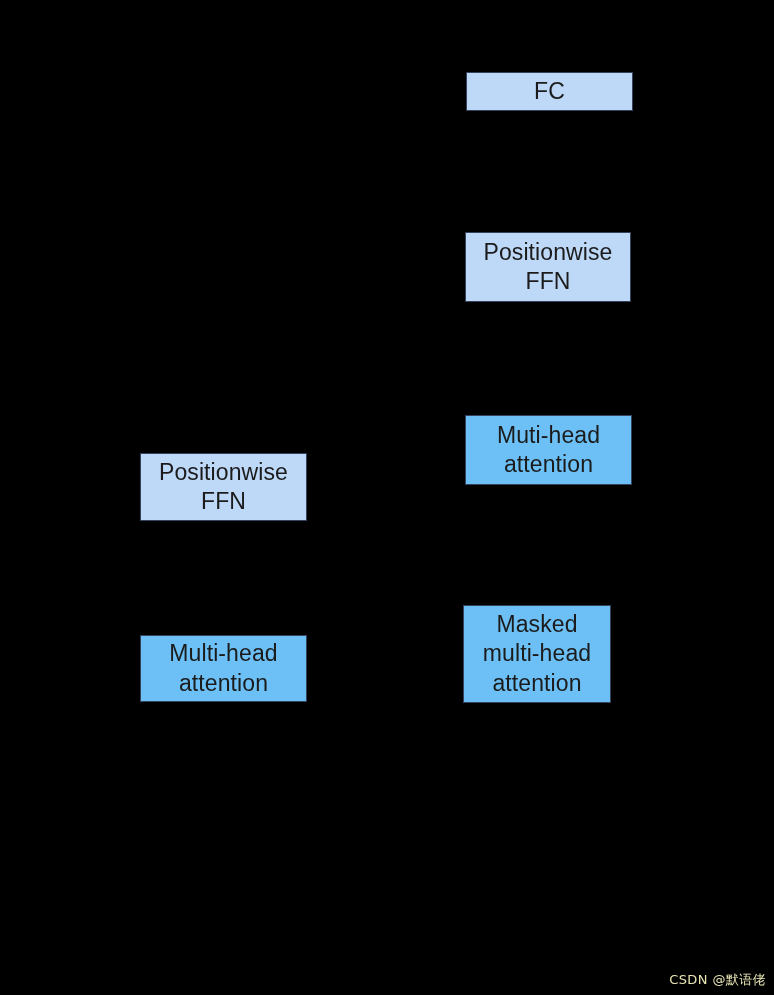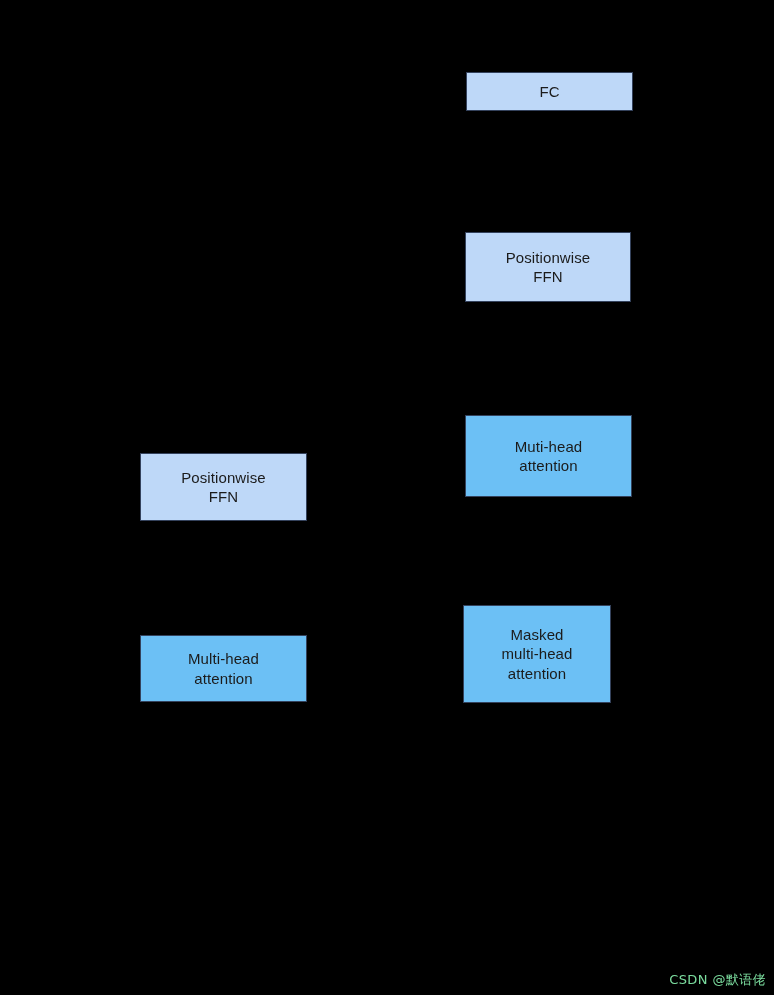--- a/index.html
+++ b/index.html
@@ -18,45 +18,45 @@
   .node {
     position: absolute;
     box-sizing: border-box;
     border: 1px solid #34425c;
     display: flex;
     align-items: center;
     justify-content: center;
     text-align: center;
     color: #1b1b1b;
     font-family: "Liberation Sans", sans-serif;
-    font-size: 15px;
+    font-size: 23px;
     line-height: 1.28;
     letter-spacing: 0.1px;
     font-weight: 400;
     white-space: pre-line;
     -webkit-font-smoothing: antialiased;
   }
   .fill-light { background: #bed8f8; }
   .fill-strong { background: #6cc0f5; }
 
   
   #node-fc        { left: 466px; top: 72px;  width: 167px; height: 39px; }
   #node-ffn-r     { left: 465px; top: 232px; width: 166px; height: 70px; }
-  #node-mha-r     { left: 465px; top: 415px; width: 167px; height: 82px; }
+  #node-mha-r     { left: 465px; top: 415px; width: 167px; height: 70px; }
   #node-masked    { left: 463px; top: 605px; width: 148px; height: 98px; }
 
   
   #node-ffn-l     { left: 140px; top: 453px; width: 167px; height: 68px; }
   #node-mha-l     { left: 140px; top: 635px; width: 167px; height: 67px; }
 
   #watermark {
     position: absolute;
     right: 8px;
     bottom: 6px;
-    color: #86efac;
+    color: #fef9c3;
     font-family: "DejaVu Sans", sans-serif;
     font-size: 13px;
     letter-spacing: 0.4px;
     white-space: nowrap;
     opacity: 0.92;
   }
 </style>
 </head>
 <body>
 

